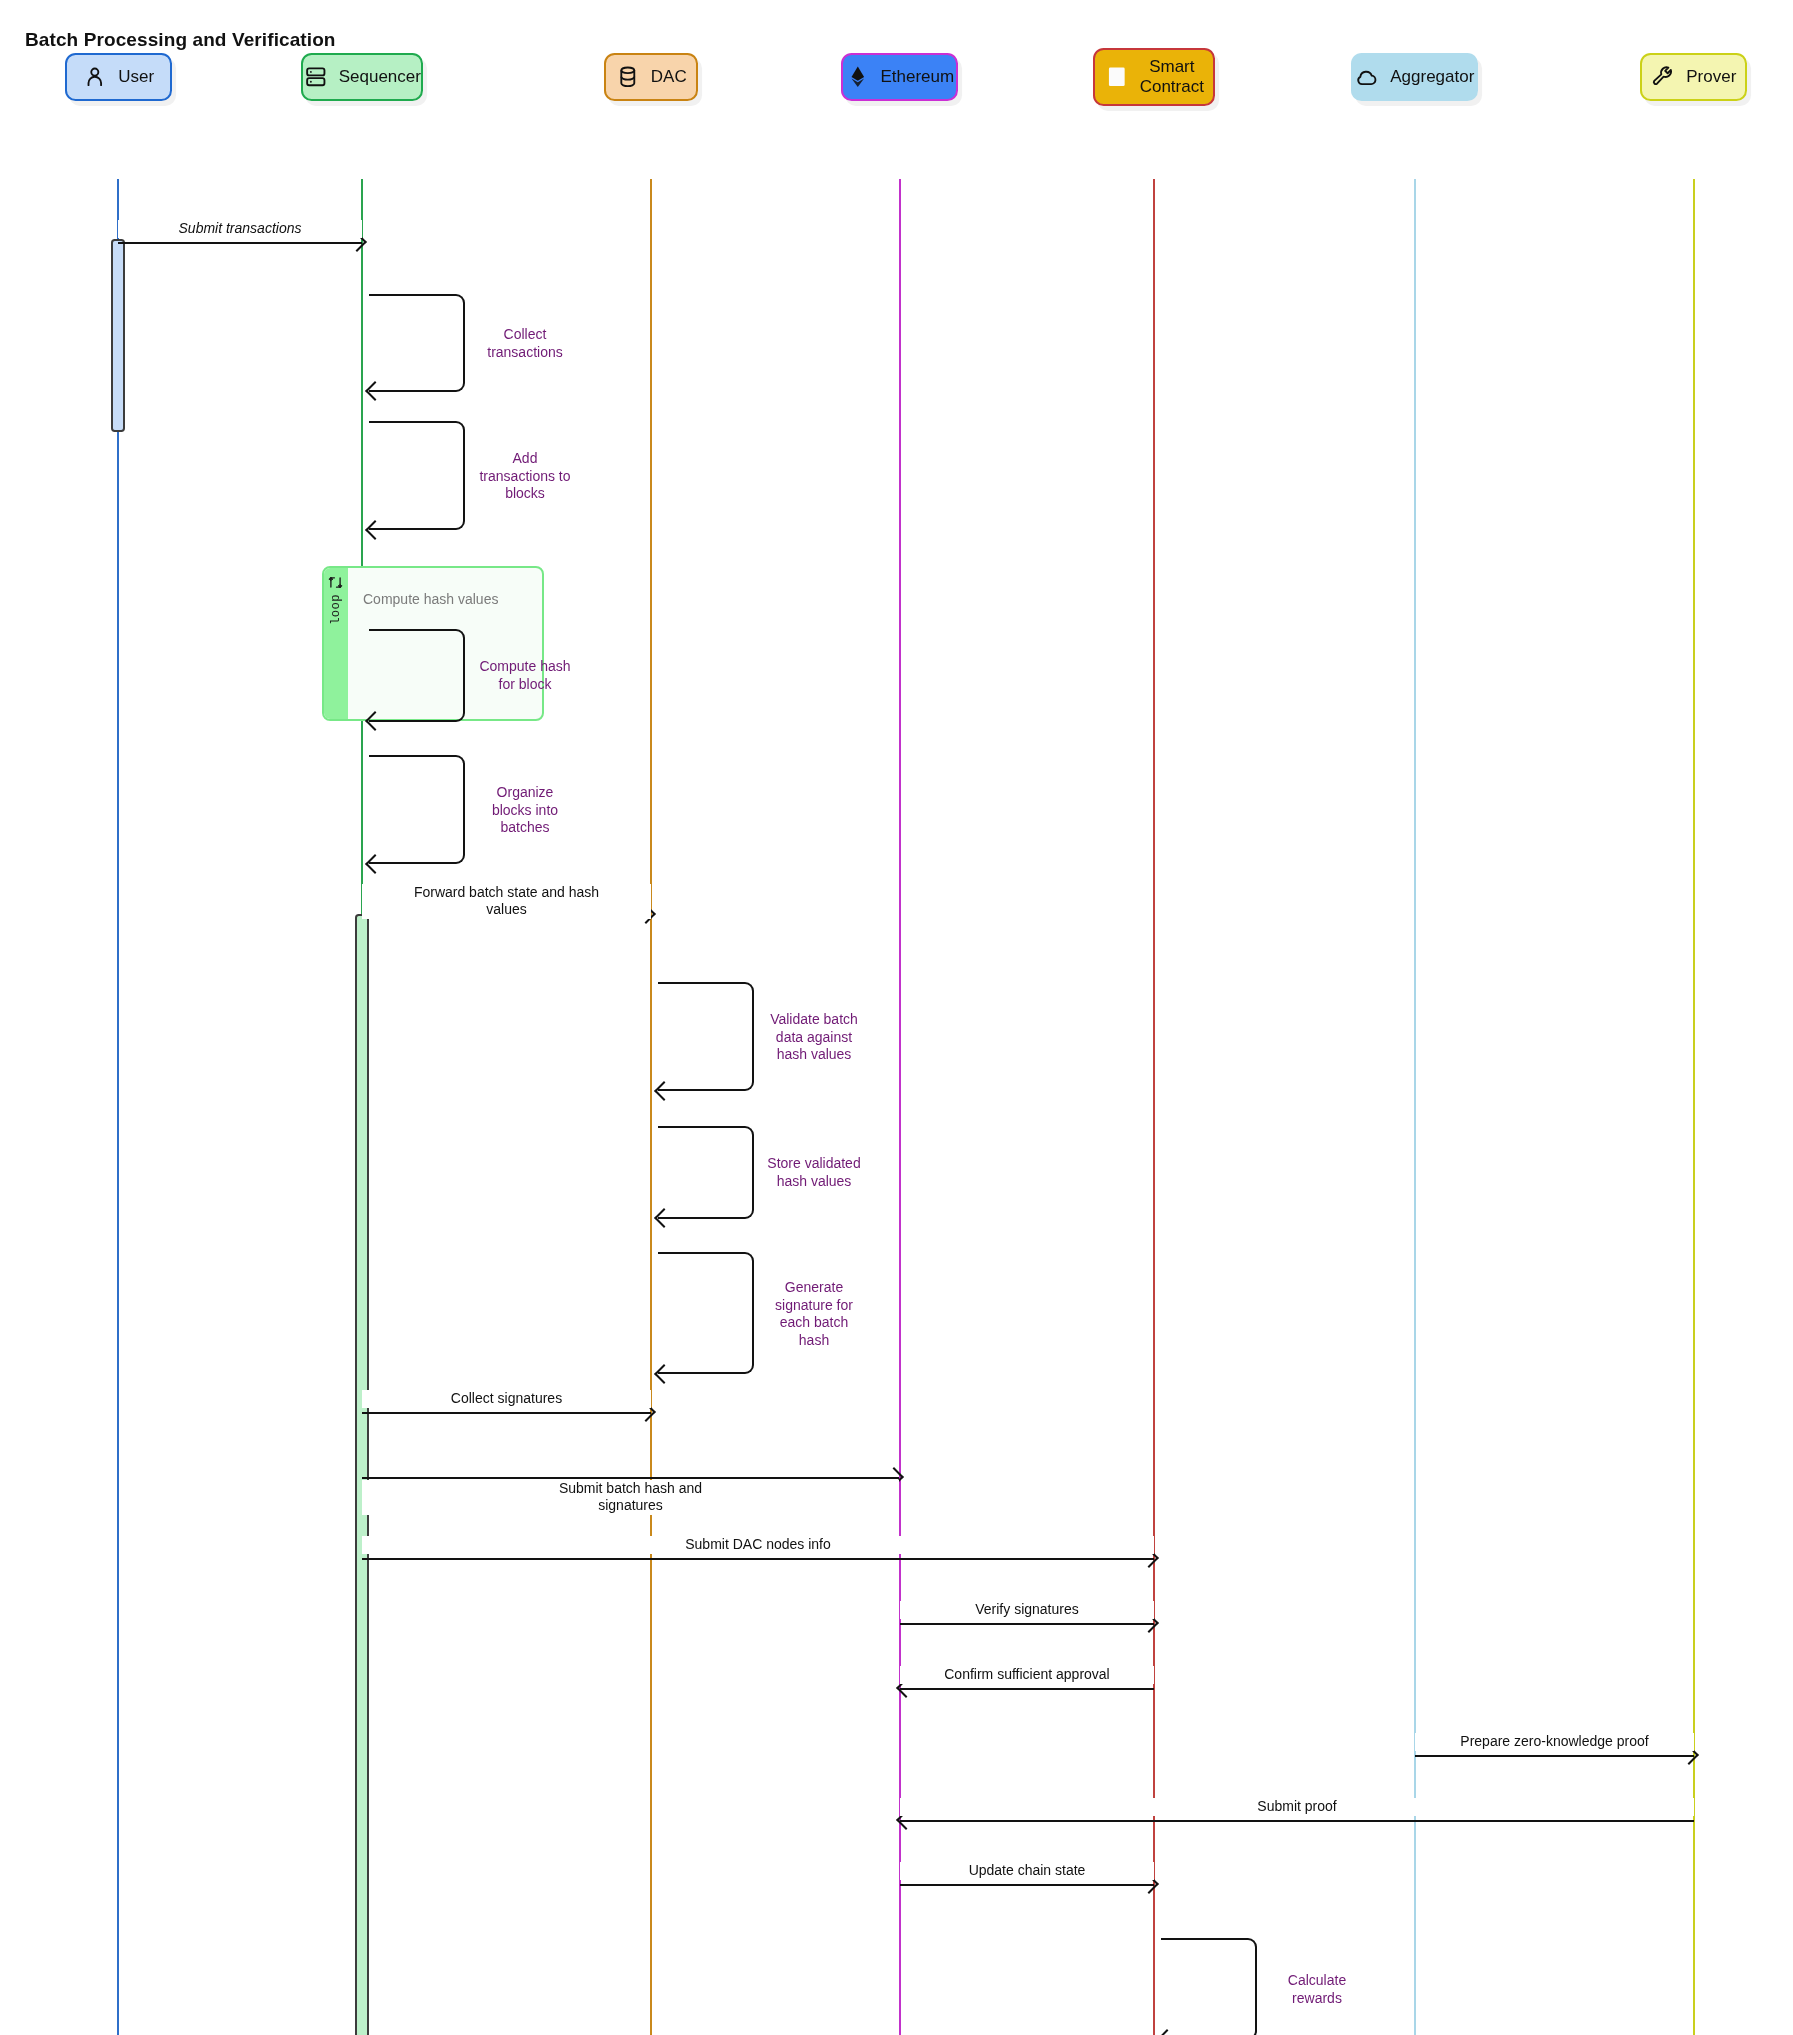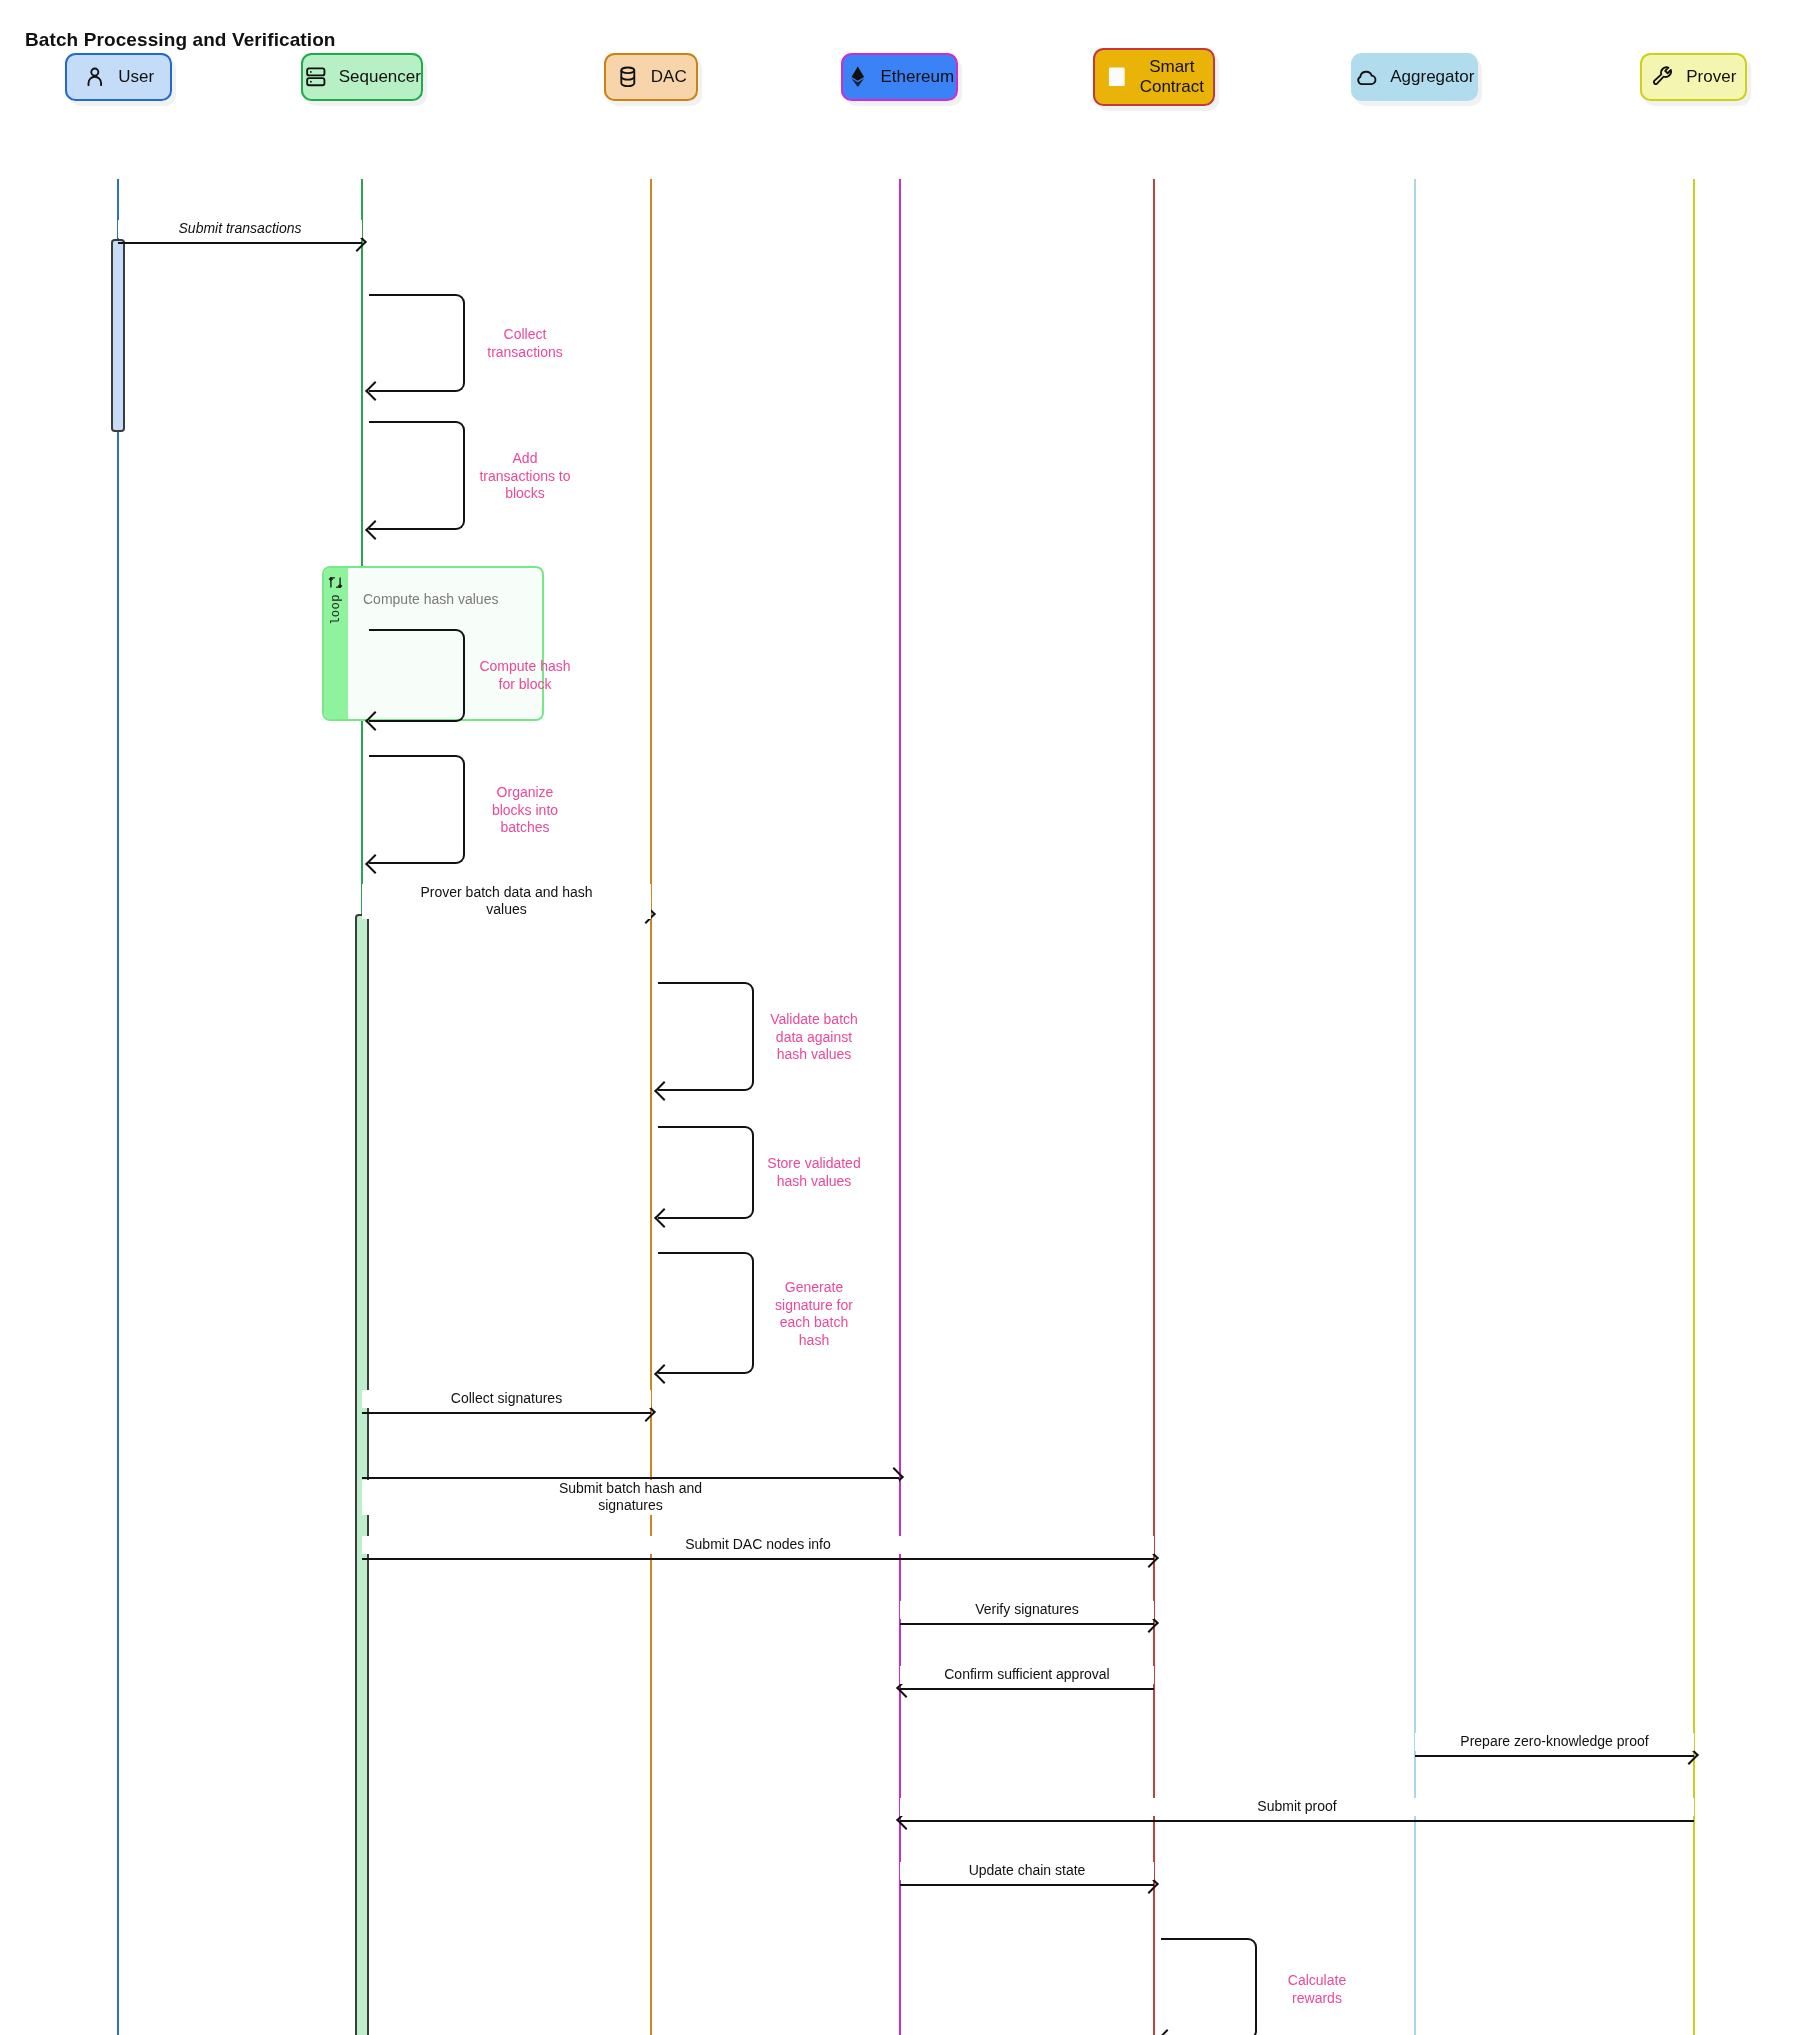--- a/index.html
+++ b/index.html
@@ -92,21 +92,21 @@
     border:2.4px solid #121212;
     border-left:none;
     border-radius:0 9px 9px 0;
     left:0; top:0;
   }
   .self-label {
     position:absolute;
     font-size:14px;
     line-height:1.25;
     text-align:center;
-    color:#ec4899;
+    color:#701a75;
     white-space:pre-line;
   }
   
   .loop-frag {
     position:absolute;
     border:2.4px solid #77e887;
     border-radius:8.1px;
     background:#f7fdf8;
     overflow:hidden;
   }
@@ -200,21 +200,21 @@
     <div class="selfmsg" style="left: 369px; top: 755px;">
       <div class="self-path" style="width: 96px; height: 109px;"></div>
       <div class="arrow-open left" style="left: -0.8px; top: 102px;"></div>
       <div class="self-label" style="left: 101px; width: 110px; top: 29px;">Organize
 blocks into
 batches</div>
     </div>
     <div class="msg" style="left: 362px; top: 914px; width: 289px;">
       <div class="msg-line" style="width: 289px;"></div>
       <div class="arrow-open right" style="left: 277px; top: -7.3px;"></div>
-      <div class="msg-label" style="left: 0px; width: 289px; top: -30.5px;">Prover batch data and hash
+      <div class="msg-label" style="left: 0px; width: 289px; top: -30.5px;">Forward batch state and hash
 values</div>
     </div>
     <div class="selfmsg" style="left: 658px; top: 982px;">
       <div class="self-path" style="width: 96px; height: 109px;"></div>
       <div class="arrow-open left" style="left: -0.8px; top: 102px;"></div>
       <div class="self-label" style="left: 101px; width: 110px; top: 29px;">Validate batch
 data against
 hash values</div>
     </div>
     <div class="selfmsg" style="left: 658px; top: 1126px;">

